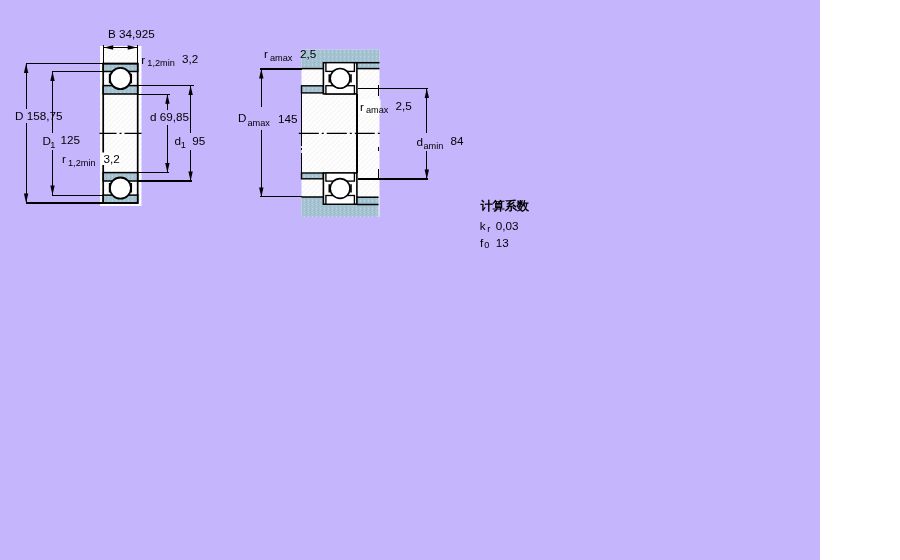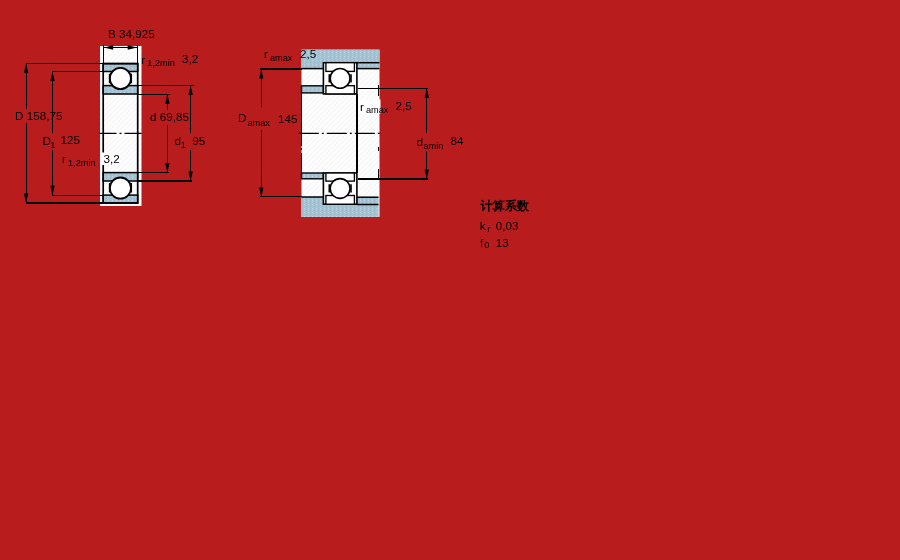--- a/index.html
+++ b/index.html
@@ -1,16 +1,16 @@
 <!DOCTYPE html>
 <html><head>
 <meta charset="utf-8">
 <style>
   html,body{margin:0;padding:0;background:#ffffff;}
-  #canvas{position:relative;width:900px;height:560px;background:#b91c1c;overflow:hidden;}
+  #canvas{position:relative;width:820px;height:560px;background:#c4b5fd;overflow:hidden;}
   svg text{font-family:"Liberation Sans",sans-serif;fill:#000;}
 </style>
 </head>
 <body>
 
 <div id="canvas">
 <svg width="900" height="560" viewBox="0 0 900 560">
 <defs>
   <pattern id="blu" width="4" height="4" patternUnits="userSpaceOnUse">
     <rect width="4" height="4" fill="#a6c3d2"></rect>

